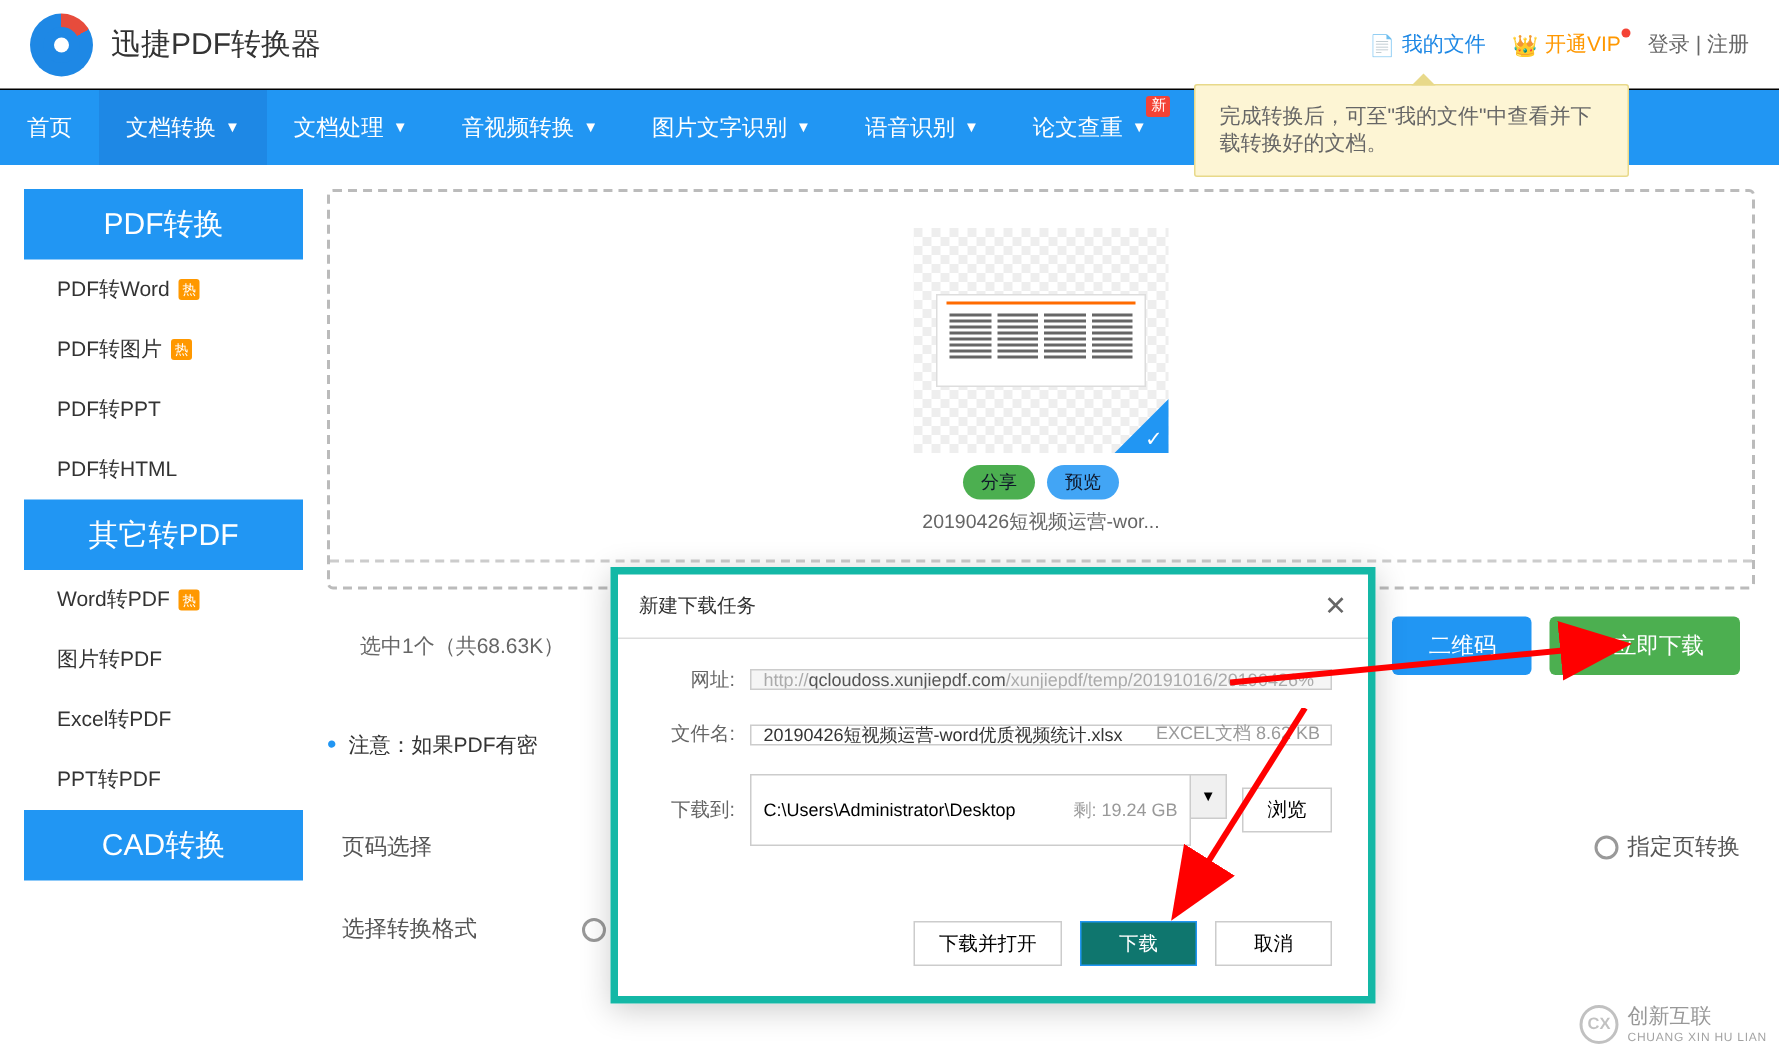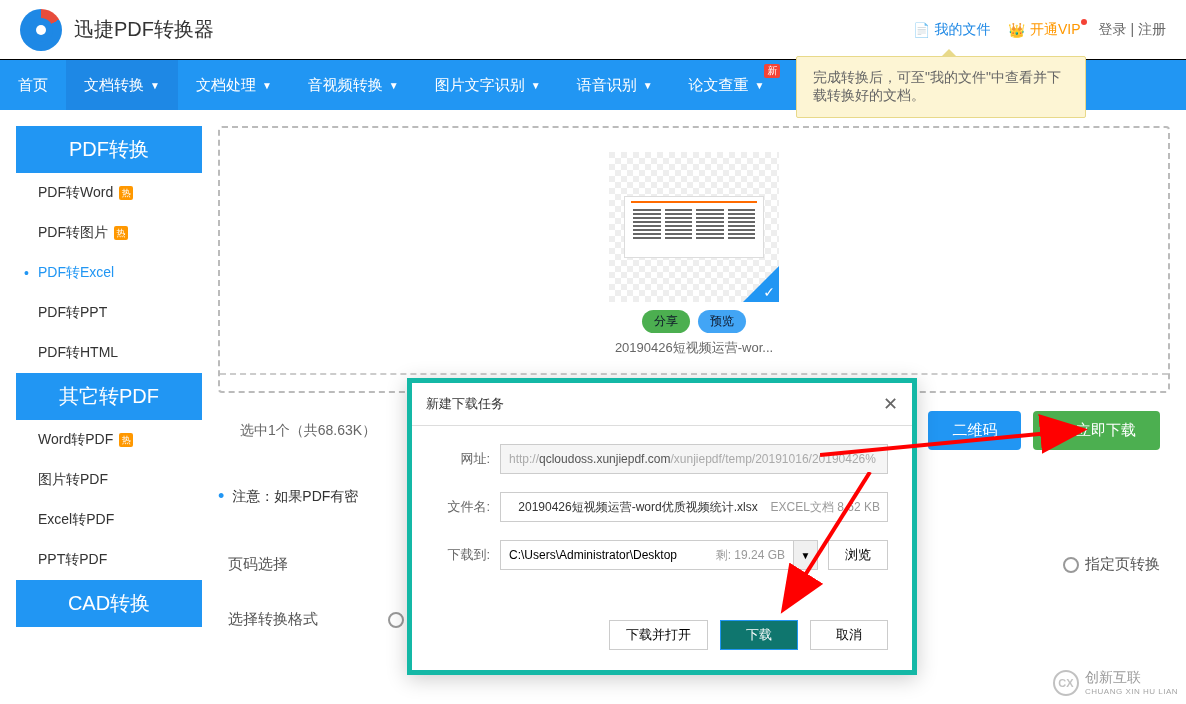--- a/index.html
+++ b/index.html
@@ -76,25 +76,25 @@
 .radio.checked .radio-circle { border-color: #2196f3; }
 .radio.checked .radio-circle::after { content: ""; width: 8px; height: 8px; border-radius: 50%; background: #2196f3; }
 
 
 .dialog { position: absolute; top: 378px; left: 407px; width: 510px; background: #fff; border: 5px solid #14b8a6; box-shadow: 0 4px 20px rgba(0,0,0,0.2); z-index: 50; }
 .dialog-title { padding: 10px 14px; border-bottom: 1px solid #ddd; font-size: 13px; color: #333; display: flex; align-items: center; }
 .dialog-close { margin-left: auto; cursor: pointer; font-size: 18px; color: #666; }
 .dialog-body { padding: 18px 24px; }
 .dialog-row { display: flex; align-items: center; margin-bottom: 18px; gap: 10px; }
 .dialog-label { width: 54px; text-align: right; color: #666; font-size: 13px; }
-.dialog-input { flex: 1; height: 30px; border: 1px solid #ccc; padding: 0 8px; font-size: 12px; color: #333; background: #fff; text-align: center; }
+.dialog-input { flex: 1; height: 14px; border: 1px solid #ccc; padding: 0 8px; font-size: 12px; color: #333; background: #fff; }
 .dialog-input.disabled { background: #f5f5f5; color: #999; }
 .file-meta { color: #999; font-size: 12px; white-space: nowrap; }
 .path-box { flex: 1; display: flex; }
-.path-input { flex: 1; height: 30px; border: 1px solid #ccc; padding: 0 8px; font-size: 12px; display: flex; align-items: center; justify-content: space-between; }
+.path-input { flex: 1; height: 48px; border: 1px solid #ccc; padding: 0 8px; font-size: 12px; display: flex; align-items: center; justify-content: space-between; }
 .path-dropdown { width: 24px; height: 30px; border: 1px solid #ccc; border-left: none; background: #f0f0f0; display: flex; align-items: center; justify-content: center; font-size: 10px; cursor: pointer; }
 .dialog-btn { height: 30px; padding: 0 16px; border: 1px solid #ccc; background: #fff; font-size: 13px; cursor: pointer; }
 .dialog-footer { display: flex; justify-content: right; gap: 12px; padding: 14px 24px 20px; }
 .dialog-footer .dialog-btn { min-width: 78px; height: 30px; }
 .dialog-btn.primary { background: #0f766e; border-color: #2196f3; color: #fff; }
 
 
 .arrow { position: absolute; z-index: 60; pointer-events: none; }
 
 
@@ -161,23 +161,20 @@
 <div class="main">
   <div class="sidebar" id="sidebar">
       <div class="sidebar-section-header">PDF转换</div>
       <div class="sidebar-item">
         <span>PDF转Word</span>
         <span class="hot-badge">热</span>
       </div>
       <div class="sidebar-item">
         <span>PDF转图片</span>
         <span class="hot-badge">热</span>
-      </div>
-      <div class="sidebar-item active">
-        <span>PDF转Excel</span>
       </div>
       <div class="sidebar-item">
         <span>PDF转PPT</span>
       </div>
       <div class="sidebar-item">
         <span>PDF转HTML</span>
       </div>
       <div class="sidebar-section-header">其它转PDF</div>
       <div class="sidebar-item">
         <span>Word转PDF</span>

